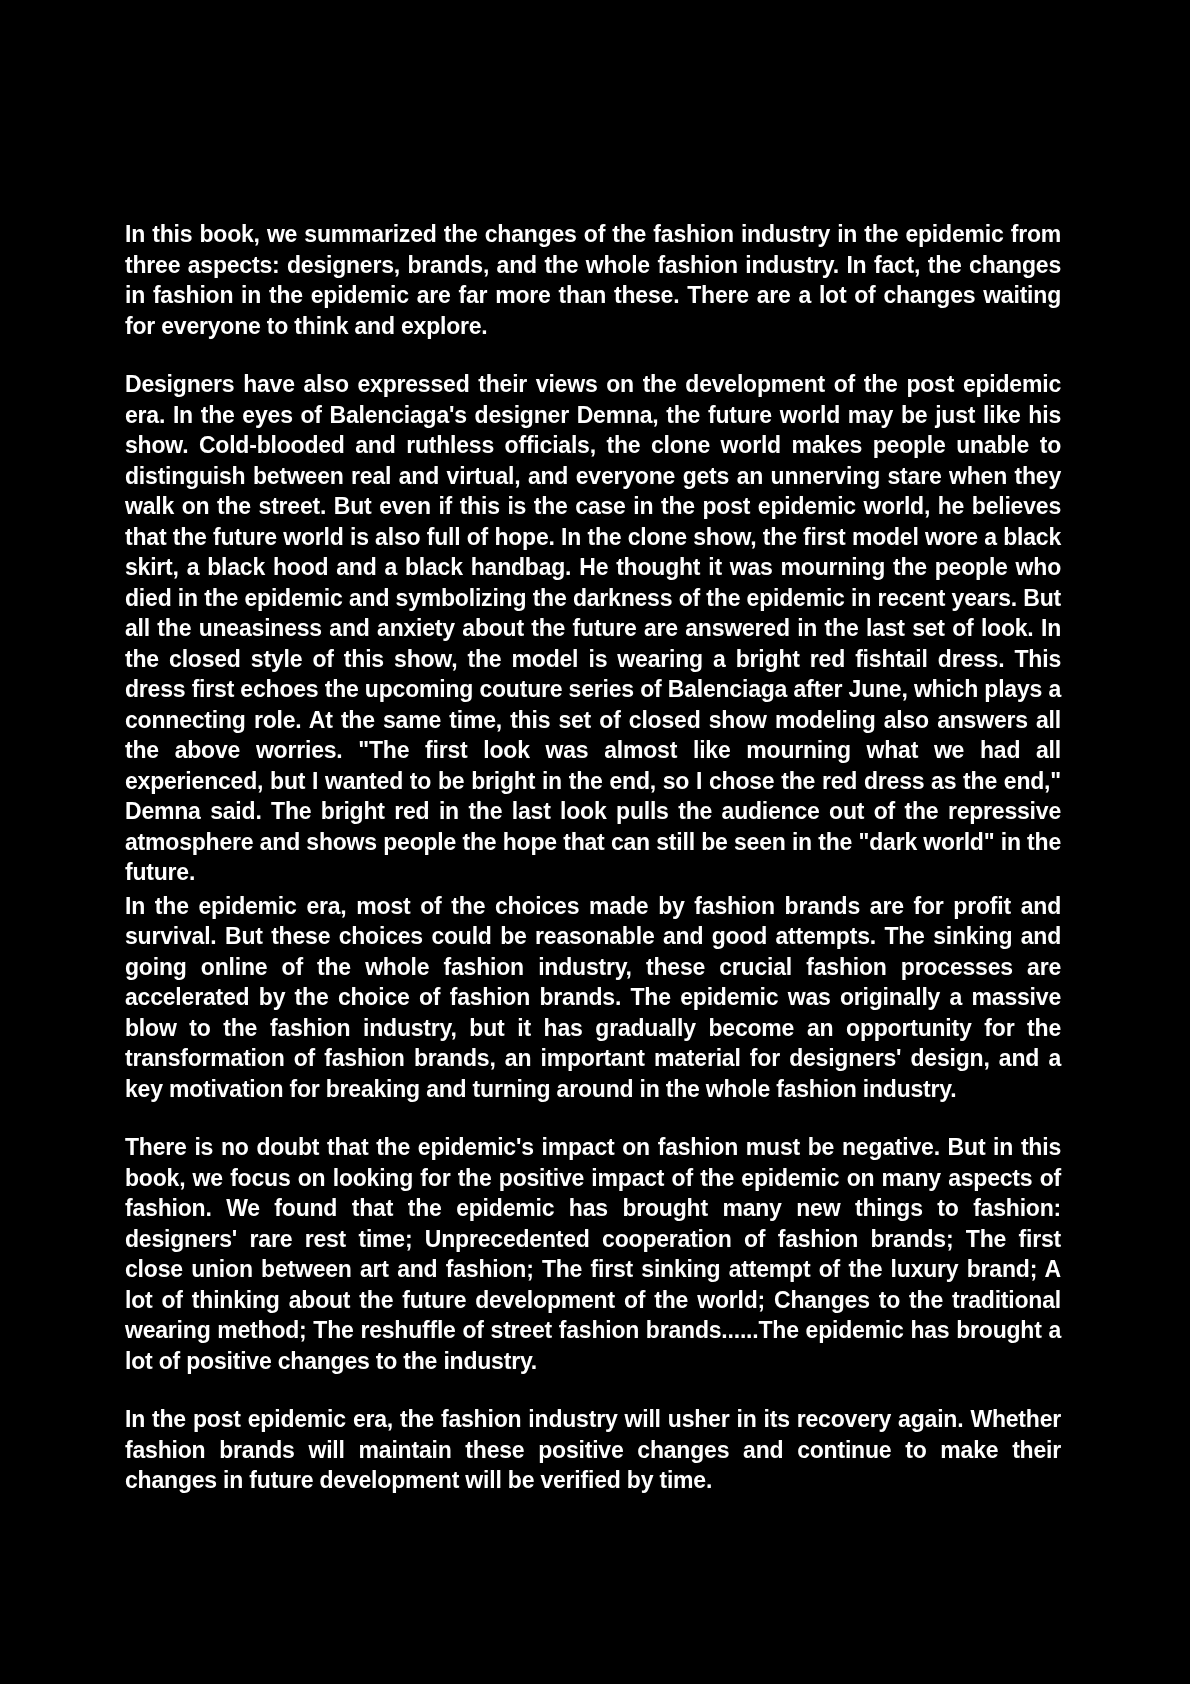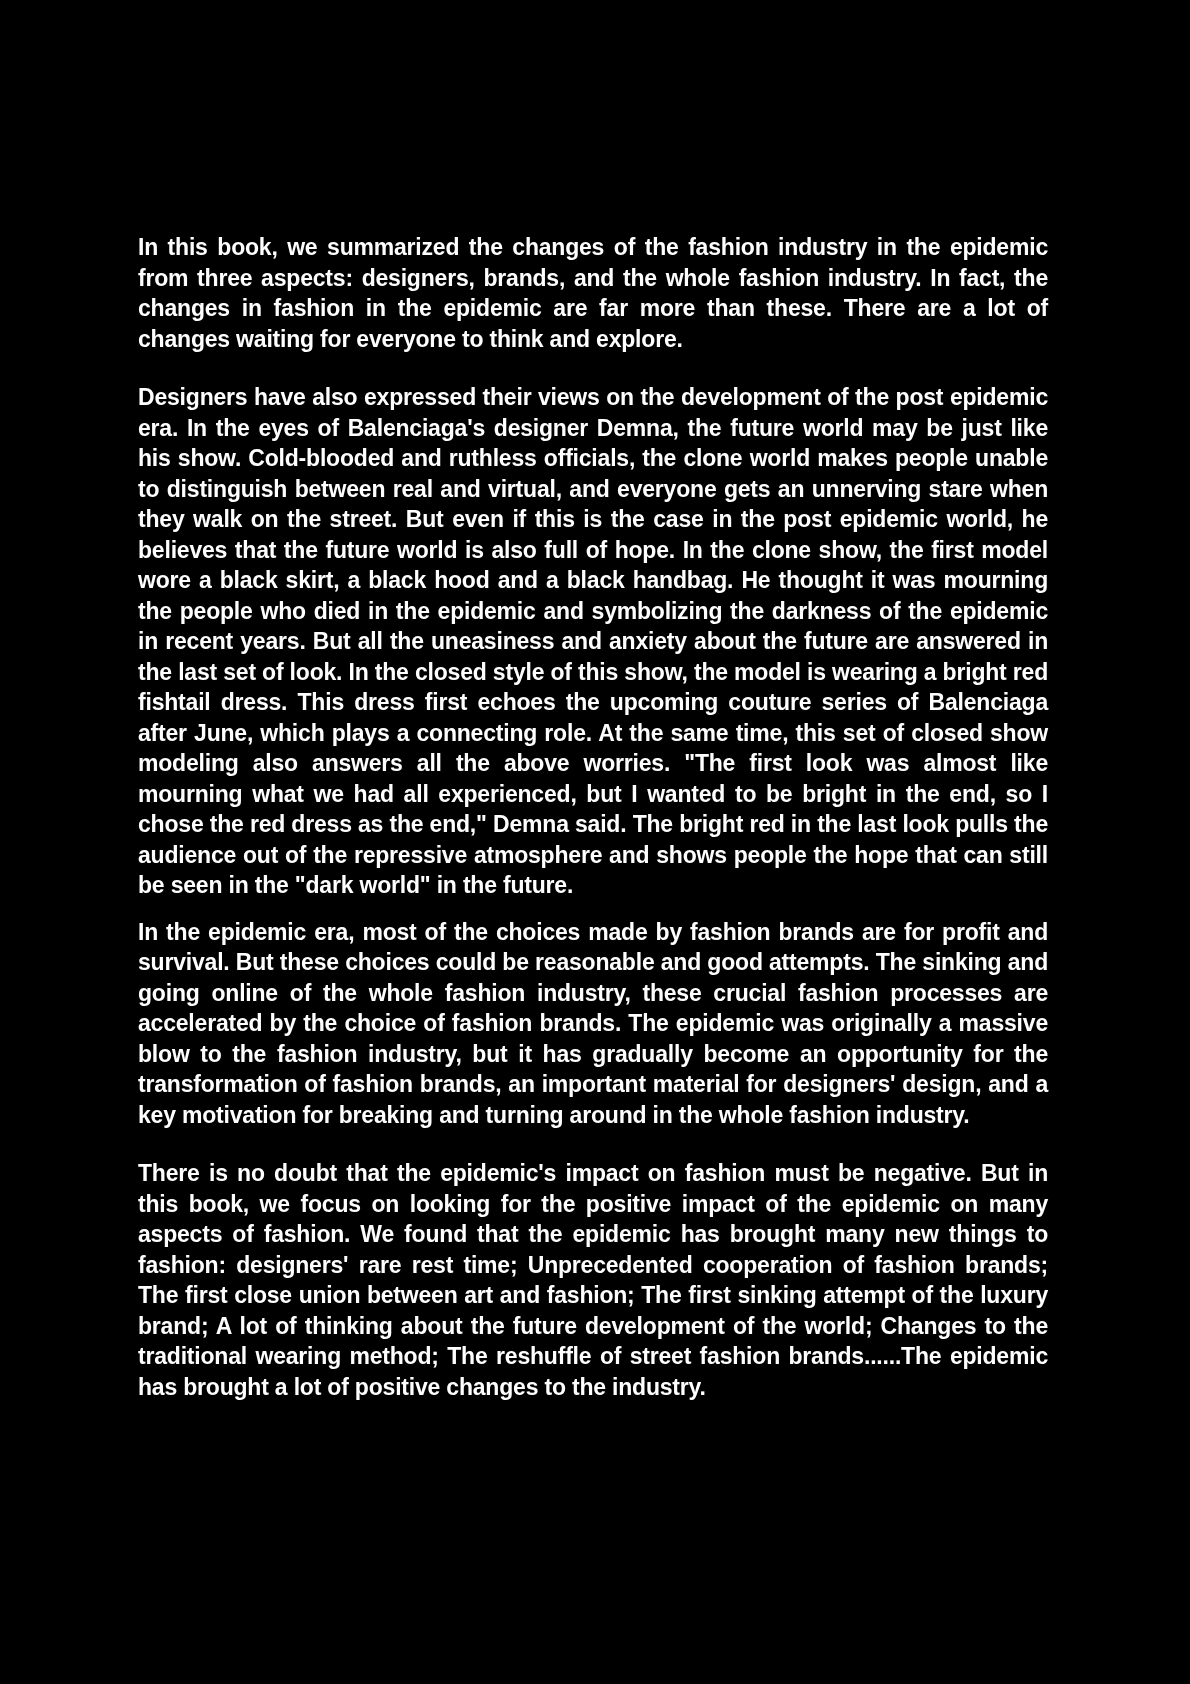--- a/index.html
+++ b/index.html
@@ -21,29 +21,30 @@
     top: 216px;
     width: 942px;
     color: #ffffff;
     font-size: 23px;
     font-weight: 700;
     line-height: 30.5px;
     letter-spacing: -0.2px;
     text-align: justify;
   }
   .para {
-    margin: 16px;
+    margin: 3px;
   }
   .para.gap-before {
     margin-top: 28px;
   }
 </style>
 </head>
 <body>
 
 <div class="page">
   <main class="text-block">
     <p class="para">In this book, we summarized the changes of the fashion industry in the epidemic from three aspects: designers, brands, and the whole fashion industry. In fact, the changes in fashion in the epidemic are far more than these. There are a lot of changes waiting for everyone to think and explore.</p>
     <p class="para gap-before">Designers have also expressed their views on the development of the post epidemic era. In the eyes of Balenciaga's designer Demna, the future world may be just like his show. Cold-blooded and ruthless officials, the clone world makes people unable to distinguish between real and virtual, and everyone gets an unnerving stare when they walk on the street. But even if this is the case in the post epidemic world, he believes that the future world is also full of hope. In the clone show, the first model wore a black skirt, a black hood and a black handbag. He thought it was mourning the people who died in the epidemic and symbolizing the darkness of the epidemic in recent years. But all the uneasiness and anxiety about the future are answered in the last set of look. In the closed style of this show, the model is wearing a bright red fishtail dress. This dress first echoes the upcoming couture series of Balenciaga after June, which plays a connecting role. At the same time, this set of closed show modeling also answers all the above worries. "The first look was almost like mourning what we had all experienced, but I wanted to be bright in the end, so I chose the red dress as the end," Demna said. The bright red in the last look pulls the audience out of the repressive atmosphere and shows people the hope that can still be seen in the "dark world" in the future.</p>
     <p class="para">In the epidemic era, most of the choices made by fashion brands are for profit and survival. But these choices could be reasonable and good attempts. The sinking and going online of the whole fashion industry, these crucial fashion processes are accelerated by the choice of fashion brands. The epidemic was originally a massive blow to the fashion industry, but it has gradually become an opportunity for the transformation of fashion brands, an important material for designers' design, and a key motivation for breaking and turning around in the whole fashion industry.</p>
     <p class="para gap-before">There is no doubt that the epidemic's impact on fashion must be negative. But in this book, we focus on looking for the positive impact of the epidemic on many aspects of fashion. We found that the epidemic has brought many new things to fashion: designers' rare rest time; Unprecedented cooperation of fashion brands; The first close union between art and fashion; The first sinking attempt of the luxury brand; A lot of thinking about the future development of the world; Changes to the traditional wearing method; The reshuffle of street fashion brands......The epidemic has brought a lot of positive changes to the industry.</p>
+    <p class="para gap-before">In the post epidemic era, the fashion industry will usher in its recovery again. Whether fashion brands will maintain these positive changes and continue to make their changes in future development will be verified by time.</p>
   </main>
 </div>
 
 </body></html>

